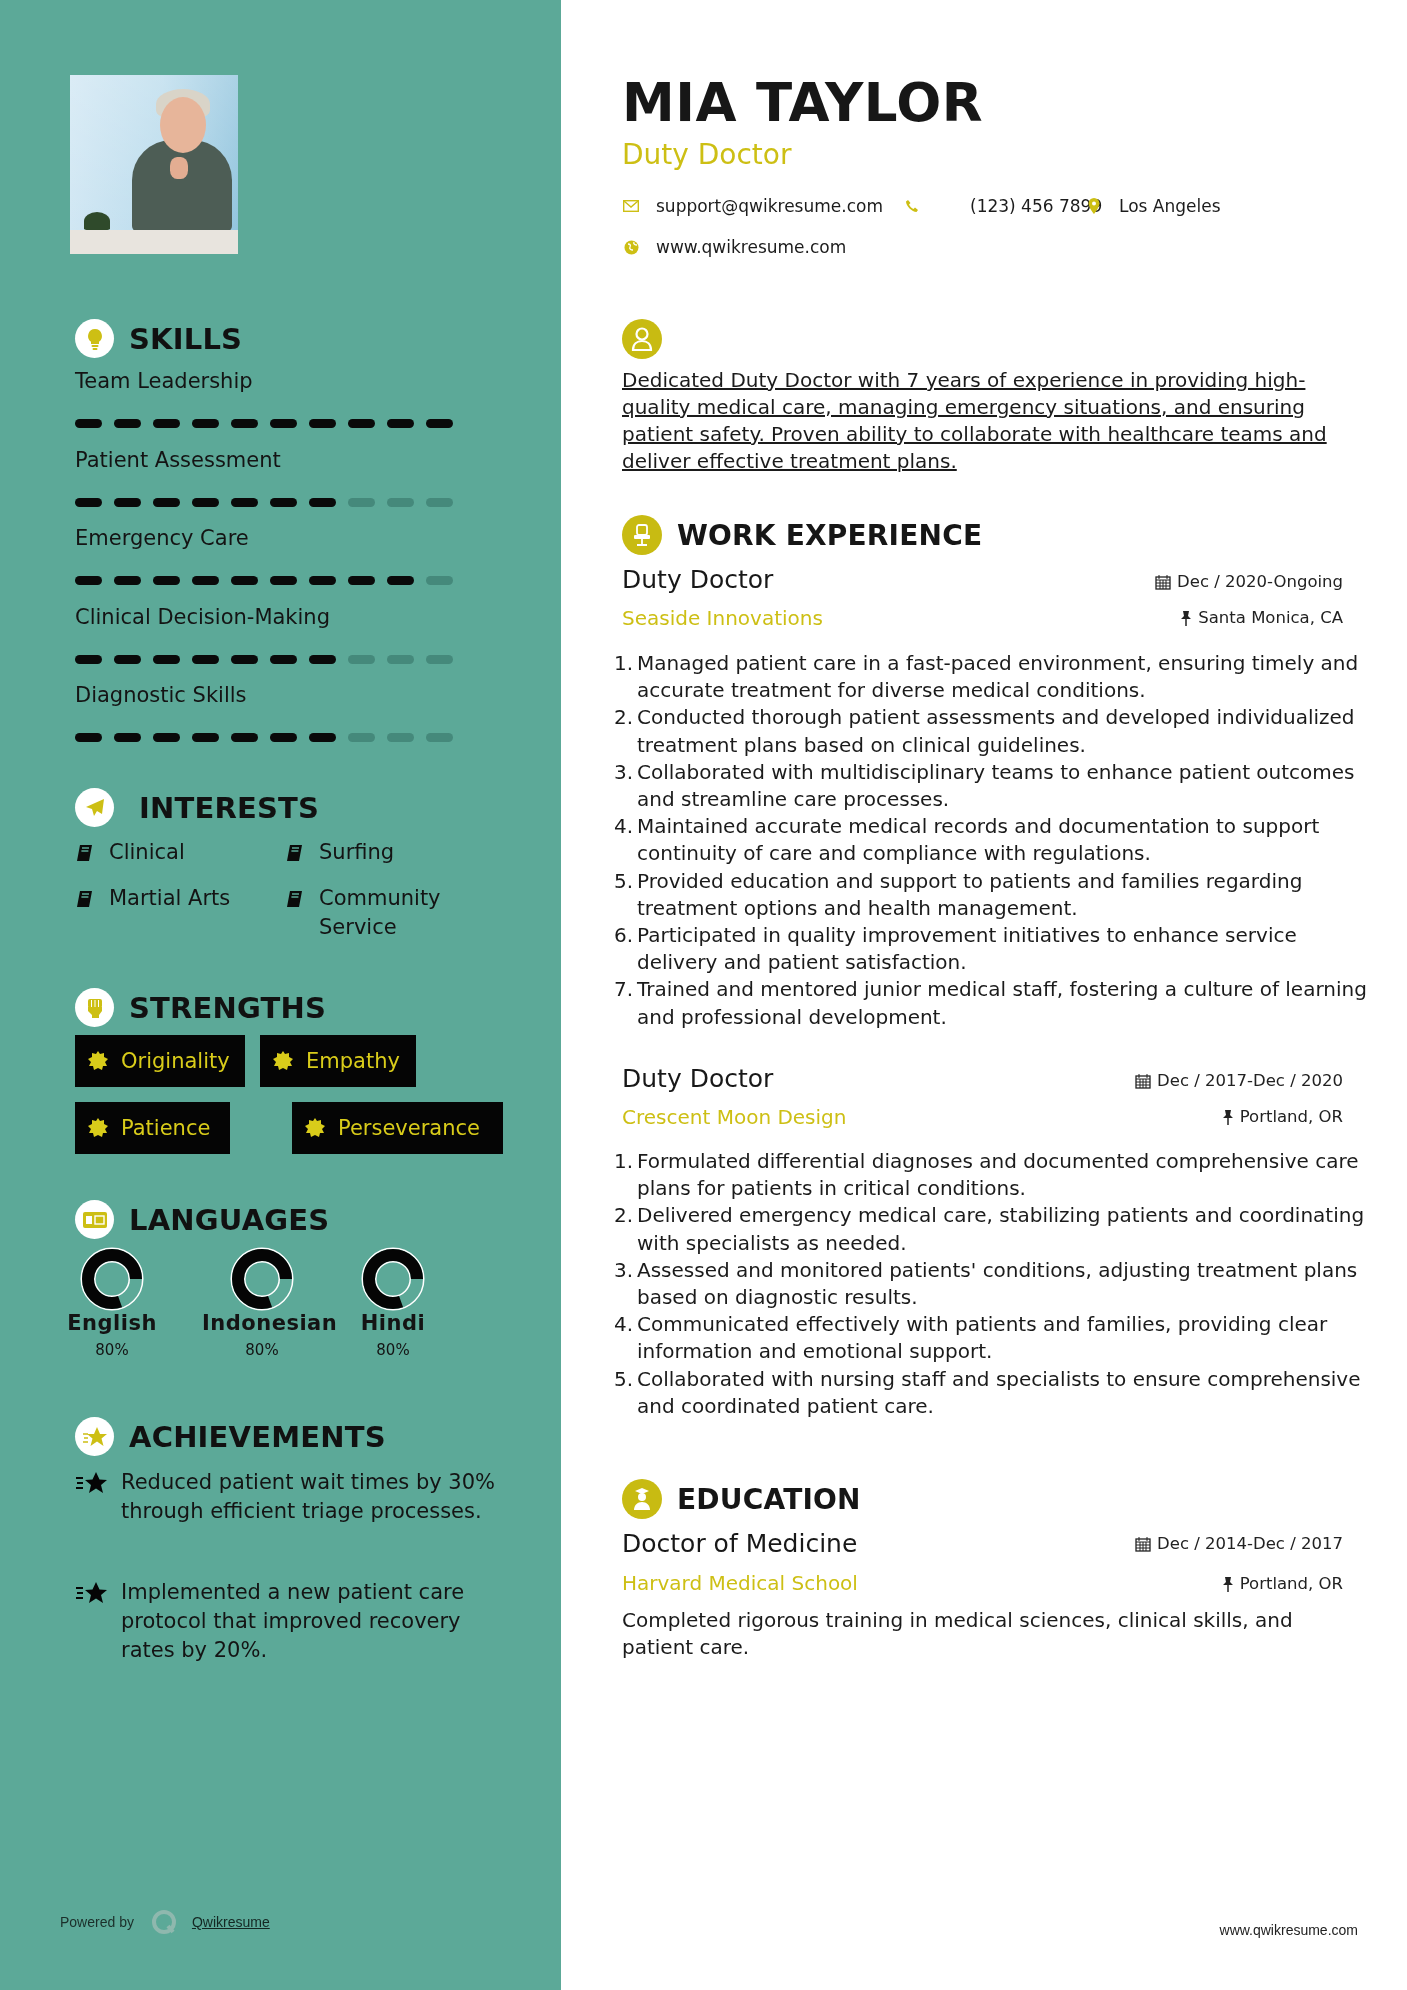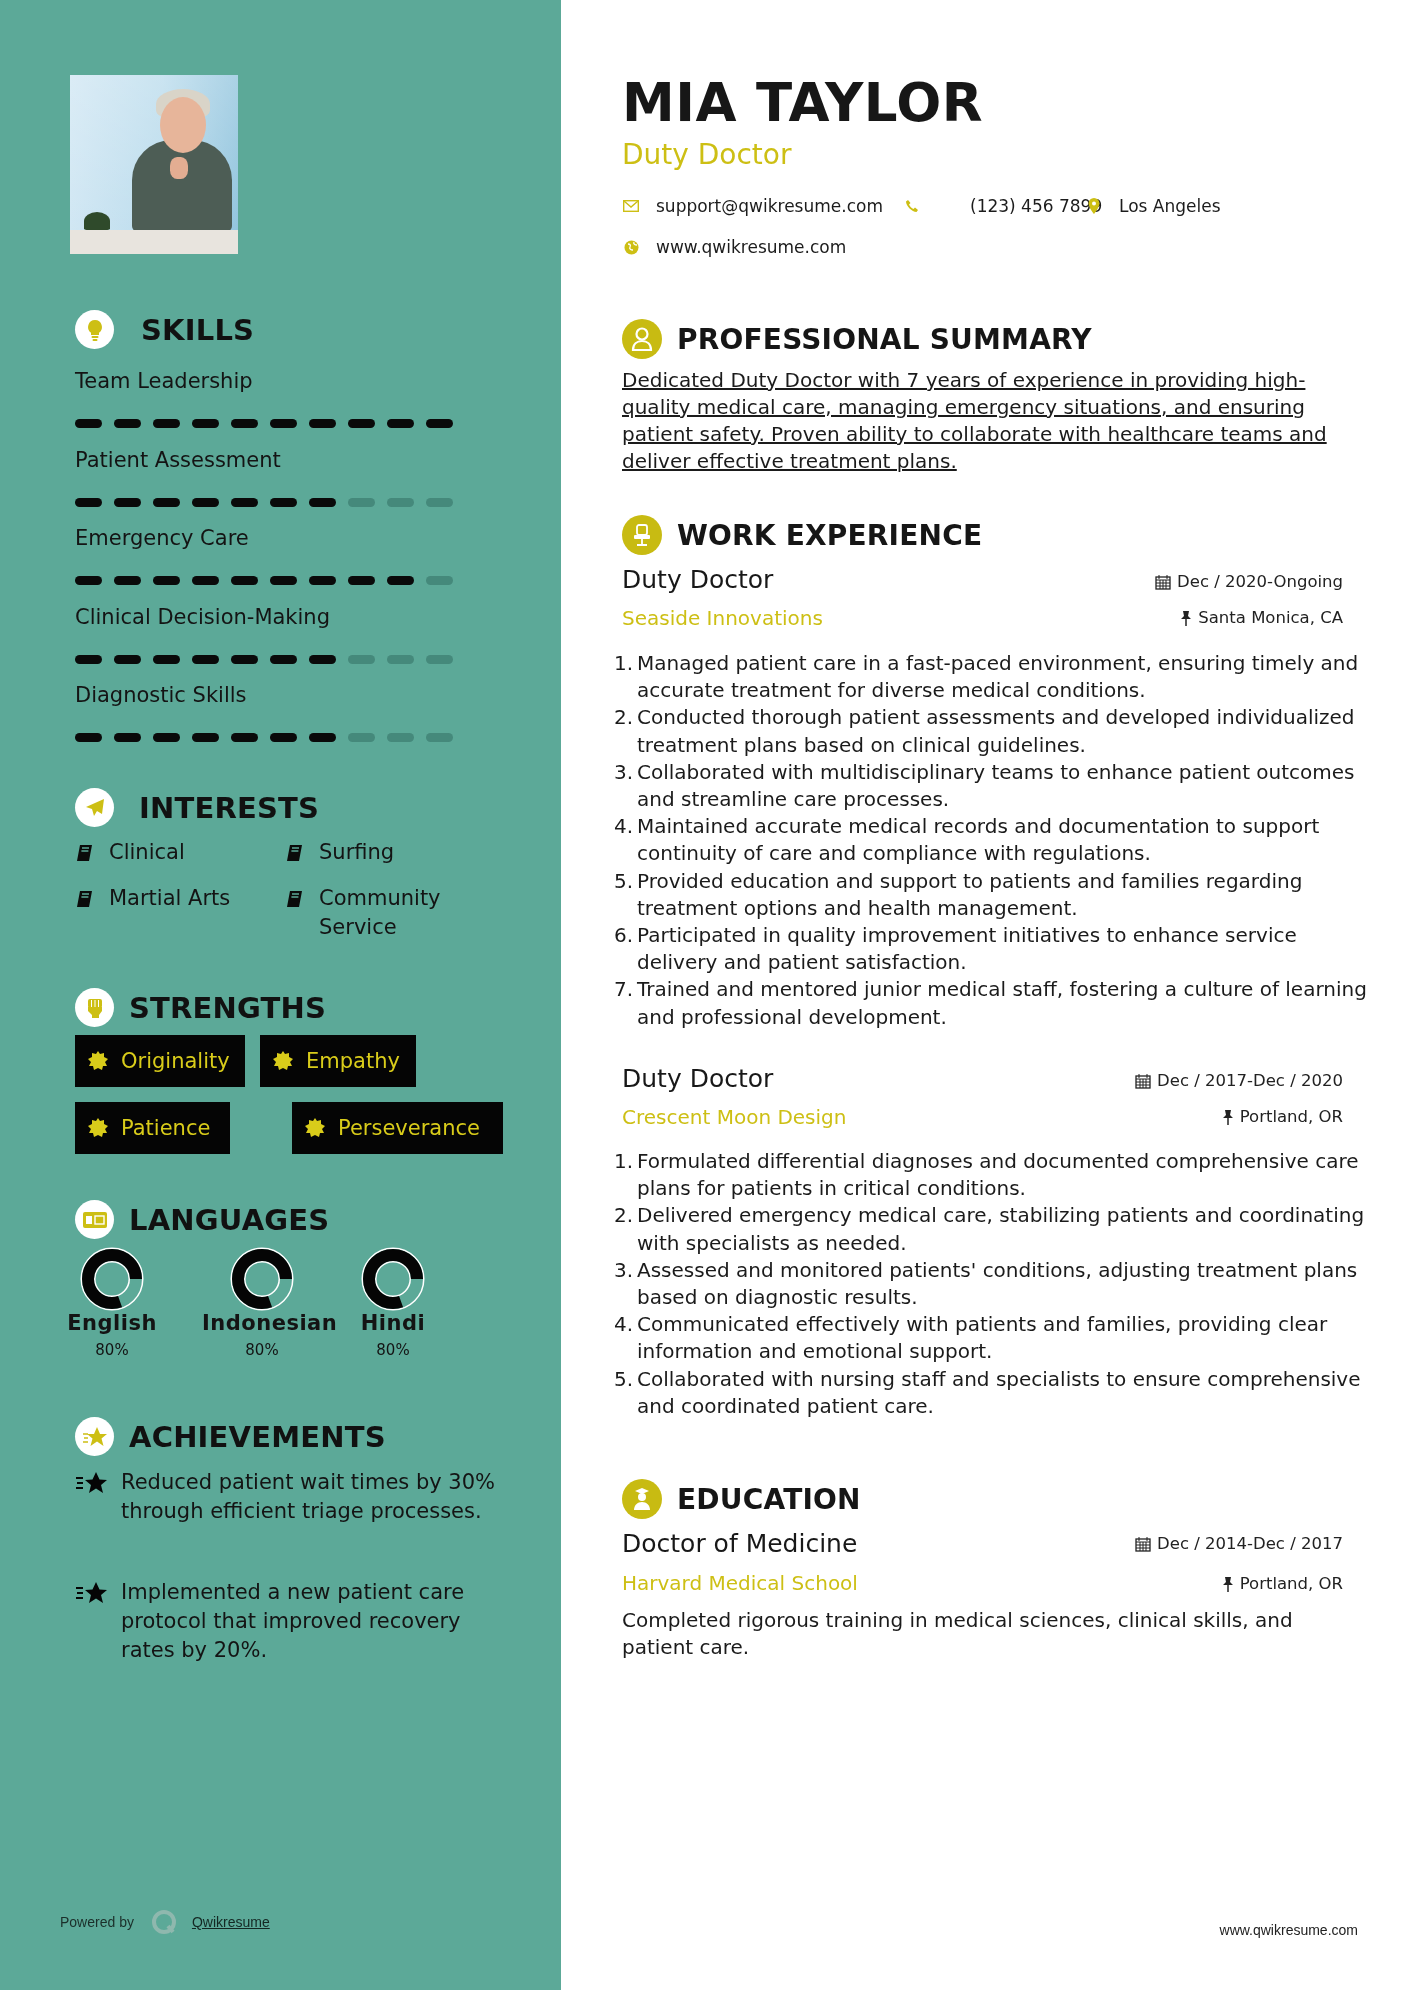--- a/index.html
+++ b/index.html
@@ -78,21 +78,21 @@
   <div class="abs photo">
     <div class="wall"></div>
     <div class="plant"></div>
     <div class="body"></div>
     <div class="hair"></div>
     <div class="head"></div>
     <div class="hand"></div>
     <div class="desk"></div>
   </div>
 
-  <div class="abs side-head" style="left:75px; top:310px;gap:12px;">
+  <div class="abs side-head" style="left:75px; top:319px;">
     <div class="circle">
       <svg width="22" height="24" viewBox="0 0 22 24">
           <path d="M11 2a7 7 0 0 0-4 12.7V17h8v-2.3A7 7 0 0 0 11 2z" fill="#cdbf14"></path>
           <rect x="7.5" y="18" width="7" height="2" rx="1" fill="#cdbf14"></rect>
           <rect x="8.5" y="21" width="5" height="2" rx="1" fill="#cdbf14"></rect>
         </svg>
     </div>
     <span class="title">SKILLS</span>
   </div>
 
@@ -353,21 +353,20 @@
     <span>www.qwikresume.com</span>
   </div>
 
   <div class="abs main-head" style="left:61px; top:319px;">
     <div class="circle">
       <svg width="22" height="24" viewBox="0 0 22 24">
           <circle cx="11" cy="7" r="5.5" fill="none" stroke="#fff" stroke-width="2.2"></circle>
           <path d="M2 23c0-6 4-9 9-9s9 3 9 9z" fill="none" stroke="#fff" stroke-width="2.2"></path>
         </svg>
     </div>
-    <span class="title">PROFESSIONAL SUMMARY</span>
   </div>
   <p class="abs para" style="left:61px; top:367px;text-decoration:underline;">Dedicated Duty Doctor with 7 years of experience in providing high-quality medical care, managing emergency situations, and ensuring patient safety. Proven ability to collaborate with healthcare teams and deliver effective treatment plans.</p>
 
   <div class="abs main-head" style="left:61px; top:515px;">
     <div class="circle">
       <svg width="20" height="24" viewBox="0 0 20 24">
           <rect x="5" y="2" width="10" height="10" rx="2" fill="none" stroke="#fff" stroke-width="1.8"></rect>
           <rect x="2" y="12" width="16" height="4" rx="1" fill="#fff"></rect>
           <path d="M10 16v5M5 22h10" stroke="#fff" stroke-width="1.8"></path>
         </svg>

